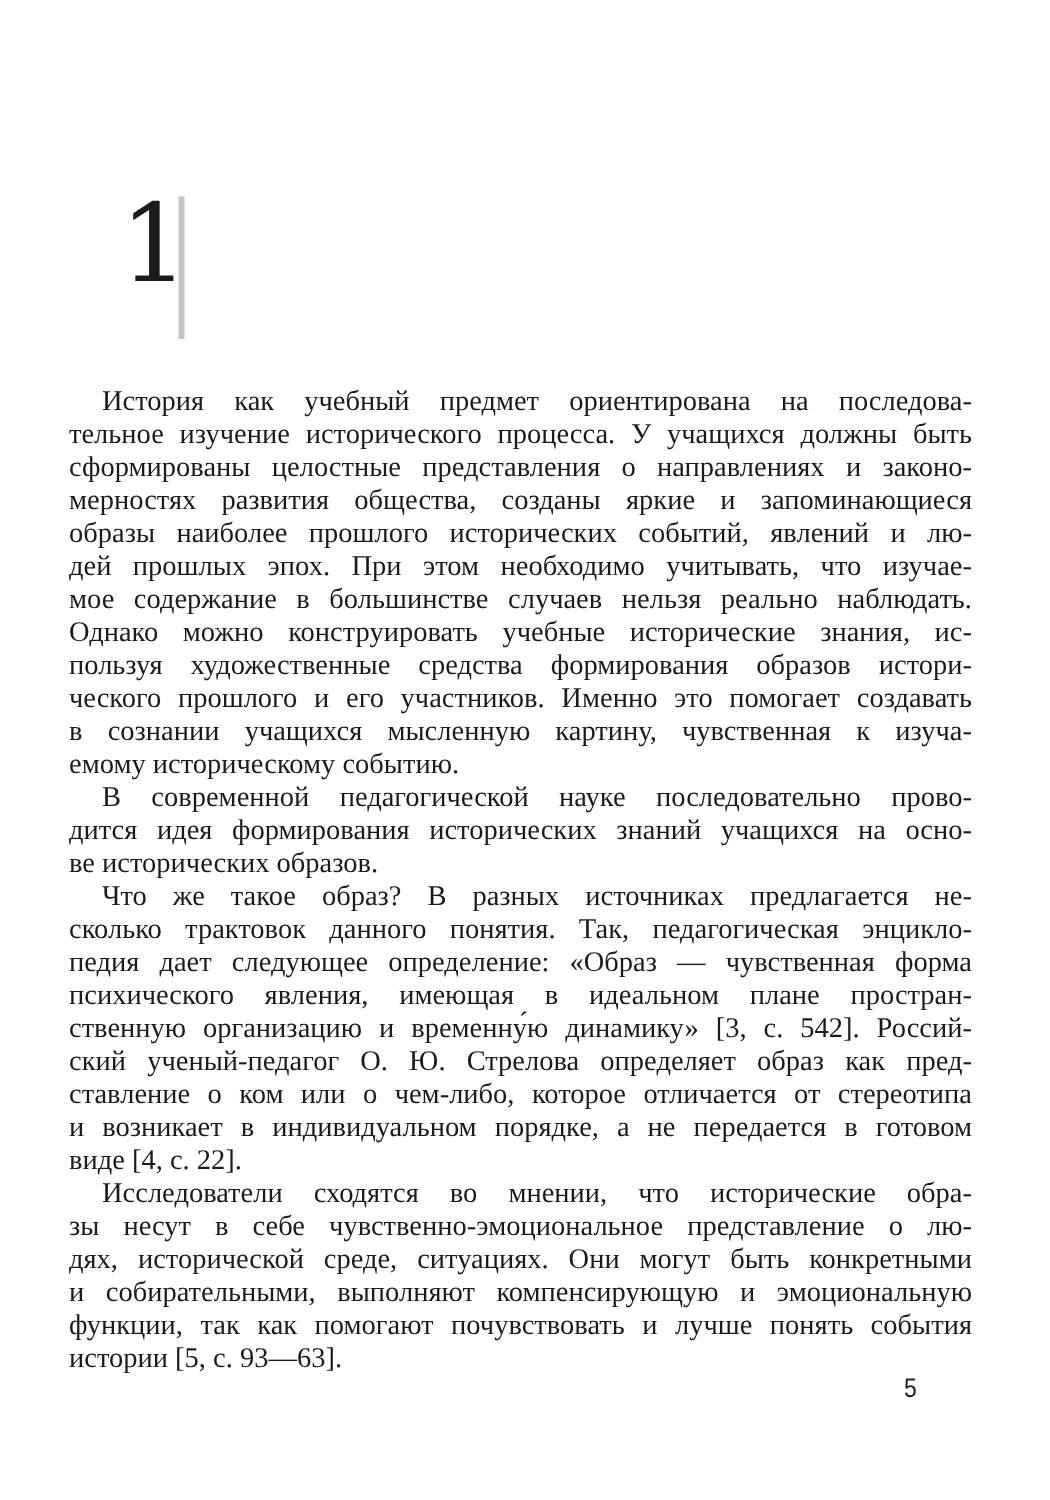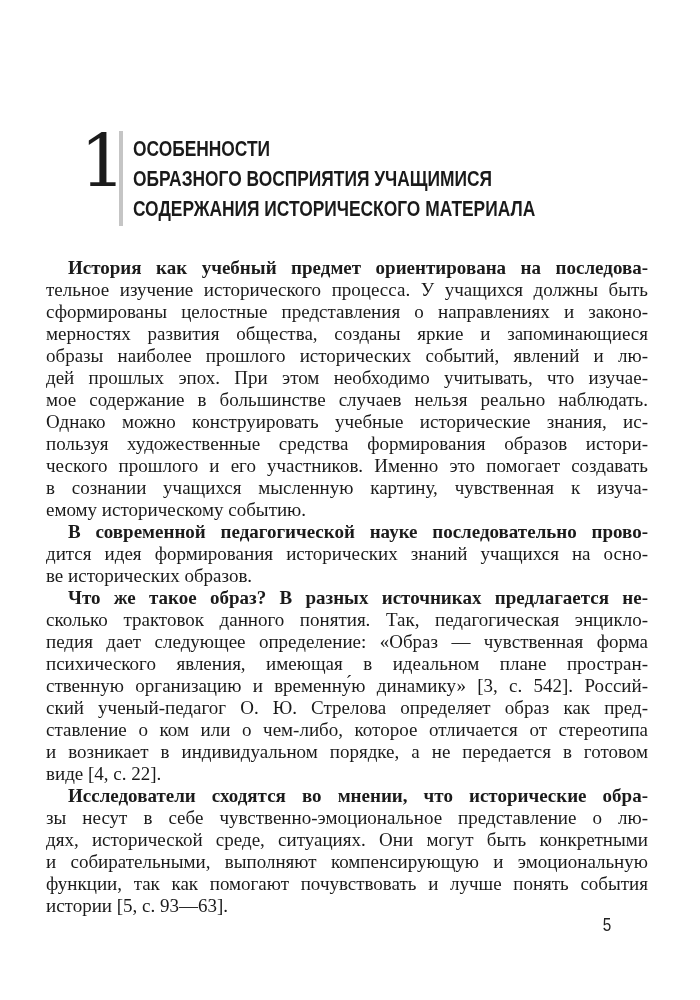--- a/index.html
+++ b/index.html
@@ -66,21 +66,20 @@
   }
   .body-text .line {
     text-align: justify;
     text-align-last: justify;
     height: 22px;
     overflow: visible;
     white-space: normal;
   }
   .body-text .line.para-start {
     padding-left: 22px;
-    font-weight: bold;
   }
   .body-text .line.para-end {
     text-align-last: left;
   }
 
   
   .folio {
     position: absolute;
     left: 598px;
     top: 914px;
@@ -96,25 +95,20 @@
 </style>
 </head>
 <body>
 
 <div class="page">
 
   <div class="chapter-number">1</div>
 
   <div class="chapter-bar"></div>
 
-  <div class="chapter-title">
-    <div class="t-line">ОСОБЕННОСТИ</div>
-    <div class="t-line">ОБРАЗНОГО ВОСПРИЯТИЯ УЧАЩИМИСЯ</div>
-    <div class="t-line">СОДЕРЖАНИЯ ИСТОРИЧЕСКОГО МАТЕРИАЛА</div>
-  </div>
 
   <main class="body-text">
       <div class="paragraph">
         <div class="line para-start">История как учебный предмет ориентирована на последова-</div>
         <div class="line">тельное изучение исторического процесса. У учащихся должны быть</div>
         <div class="line">сформированы целостные представления о направлениях и законо-</div>
         <div class="line">мерностях развития общества, созданы яркие и запоминающиеся</div>
         <div class="line">образы наиболее прошлого исторических событий, явлений и лю-</div>
         <div class="line">дей прошлых эпох. При этом необходимо учитывать, что изучае-</div>
         <div class="line">мое содержание в большинстве случаев нельзя реально наблюдать.</div>

